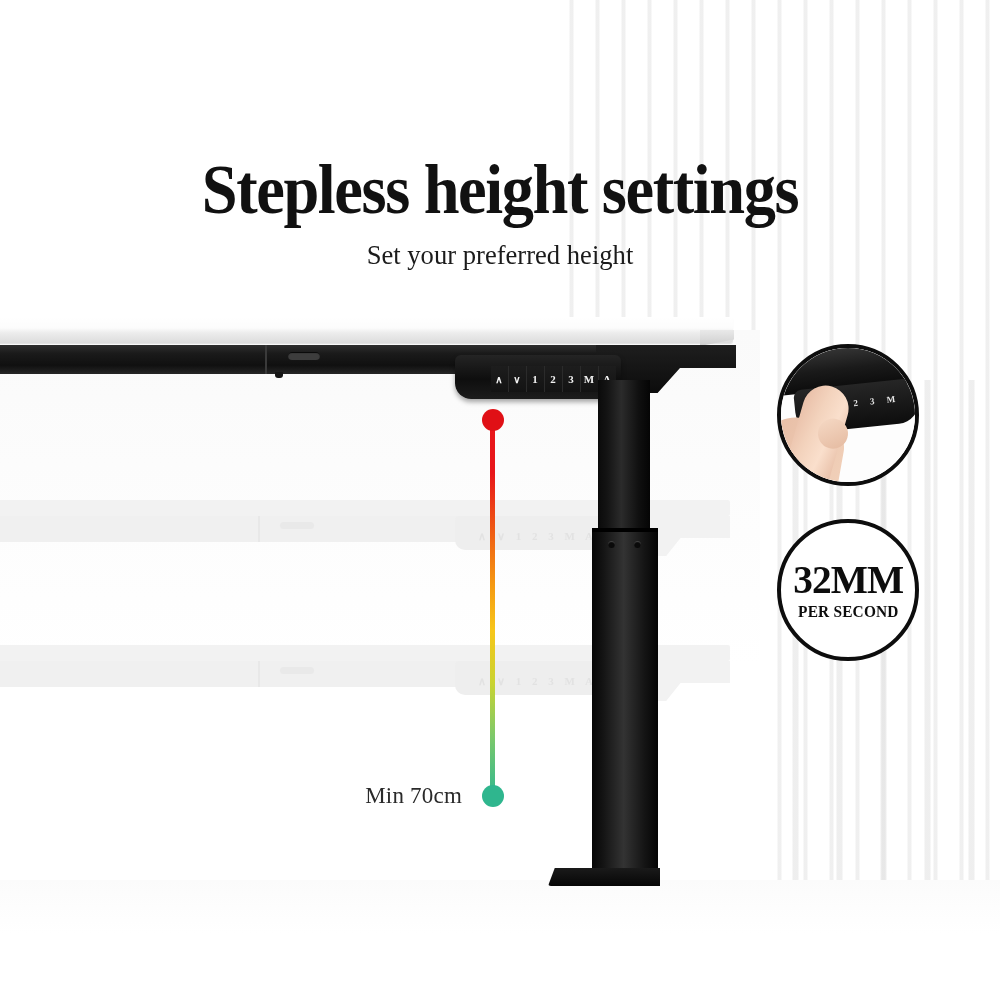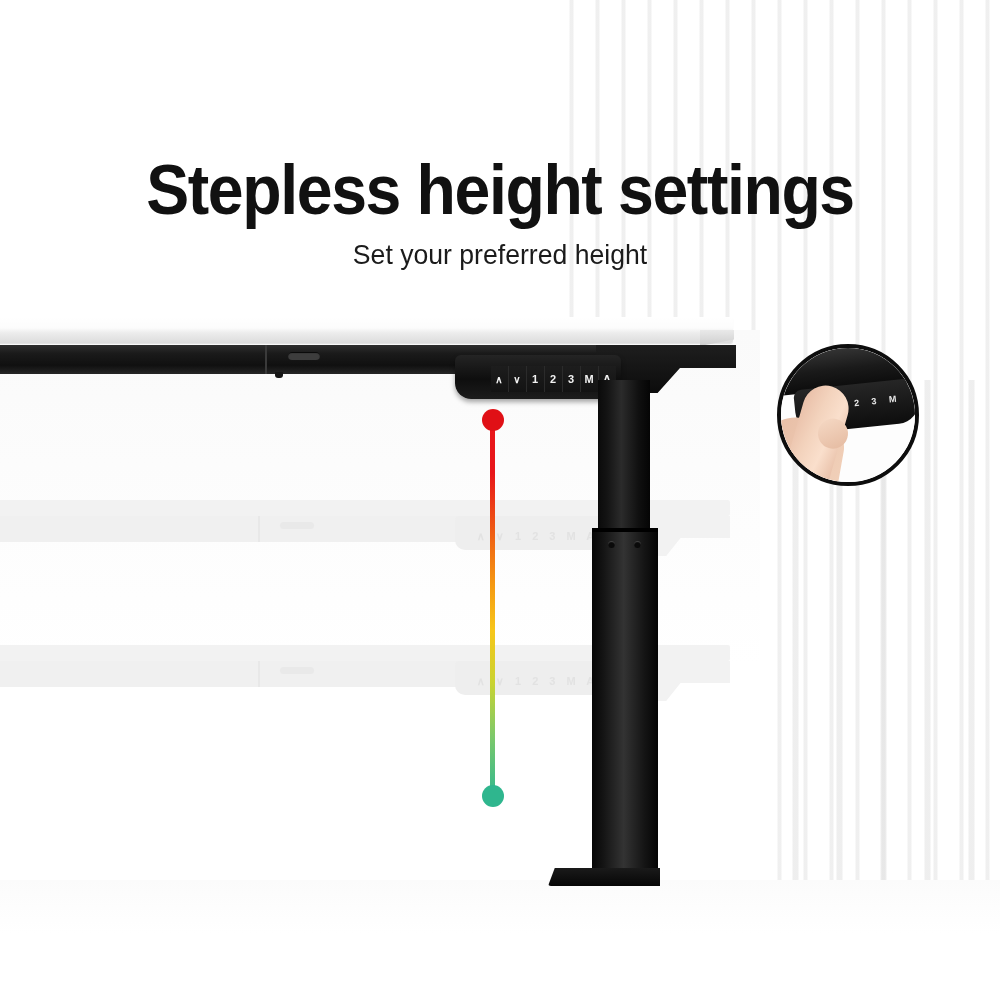--- a/index.html
+++ b/index.html
@@ -11,20 +11,21 @@
   body {
     font-family: "Liberation Sans", sans-serif;
   }
 
   #stage {
     position: relative;
     width: 1000px;
     height: 1000px;
     overflow: hidden;
     background: #f97316;
+    font-family: Liberation Serif, serif;
   }
 
   
   .bg-base {
     position: absolute;
     inset: 0;
     background: #ffffff;
   }
   .bg-stripes {
     position: absolute;
@@ -559,28 +560,35 @@
   <div class="leg-inner"></div>
   <div class="leg-outer"></div>
   <div class="leg-outer-cap"></div>
   <div class="leg-hole" id="leg-hole-1"></div>
   <div class="leg-hole" id="leg-hole-2"></div>
   <div class="leg-foot"></div>
 
   <div class="measure-line"></div>
   <div class="dot" id="dot-max"></div>
   <div class="dot" id="dot-min"></div>
+  <div class="measure-label" id="label-min">Min 70cm</div>
 
   <div class="badge" id="badge-touch">
     <div class="touch-photo">
       <div class="tp-desk-underside"></div>
       <div class="tp-pad"></div>
       <div class="tp-pad-keys">1 2 3 M A</div>
       <div class="tp-hand"></div>
       <div class="tp-finger">
         <div class="tp-finger-tip"></div>
       </div>
     </div>
   </div>
 
+  <div class="badge" id="badge-speed">
+    <div class="speed-wrap">
+      <div class="speed-main">32MM</div>
+      <div class="speed-sub">PER SECOND</div>
+    </div>
+  </div>
 
 
 </div>
 
 </body></html>

